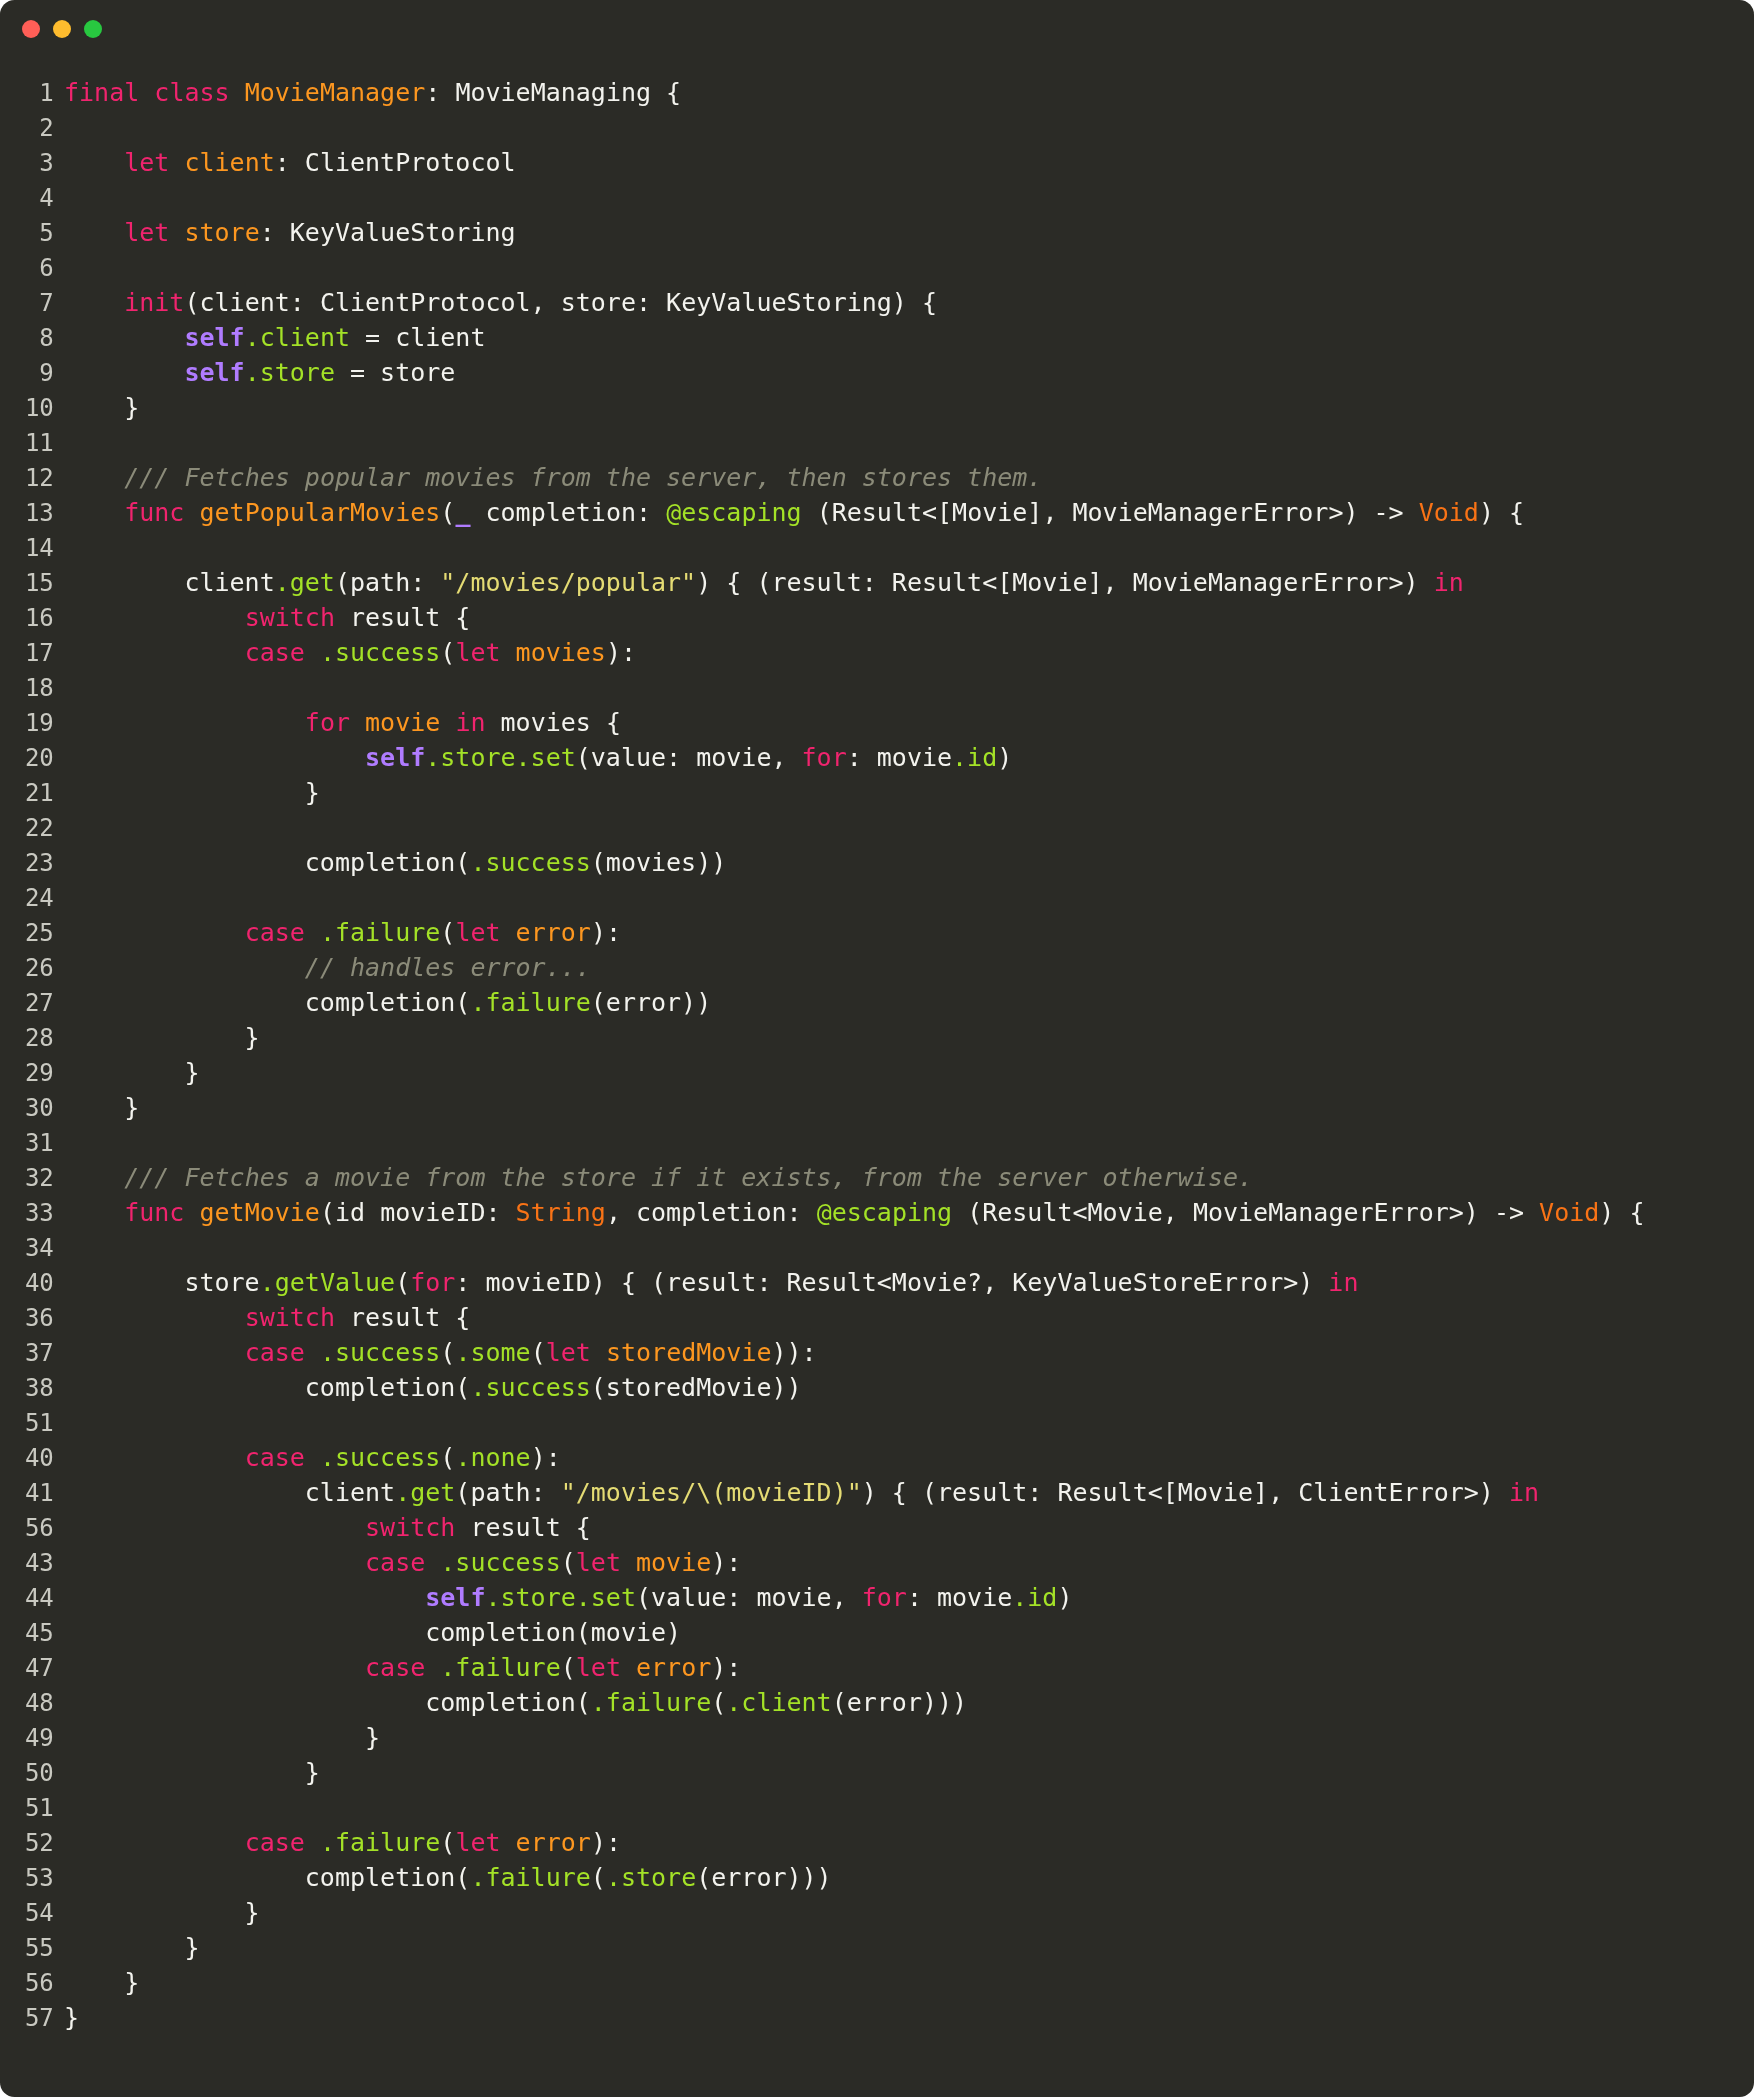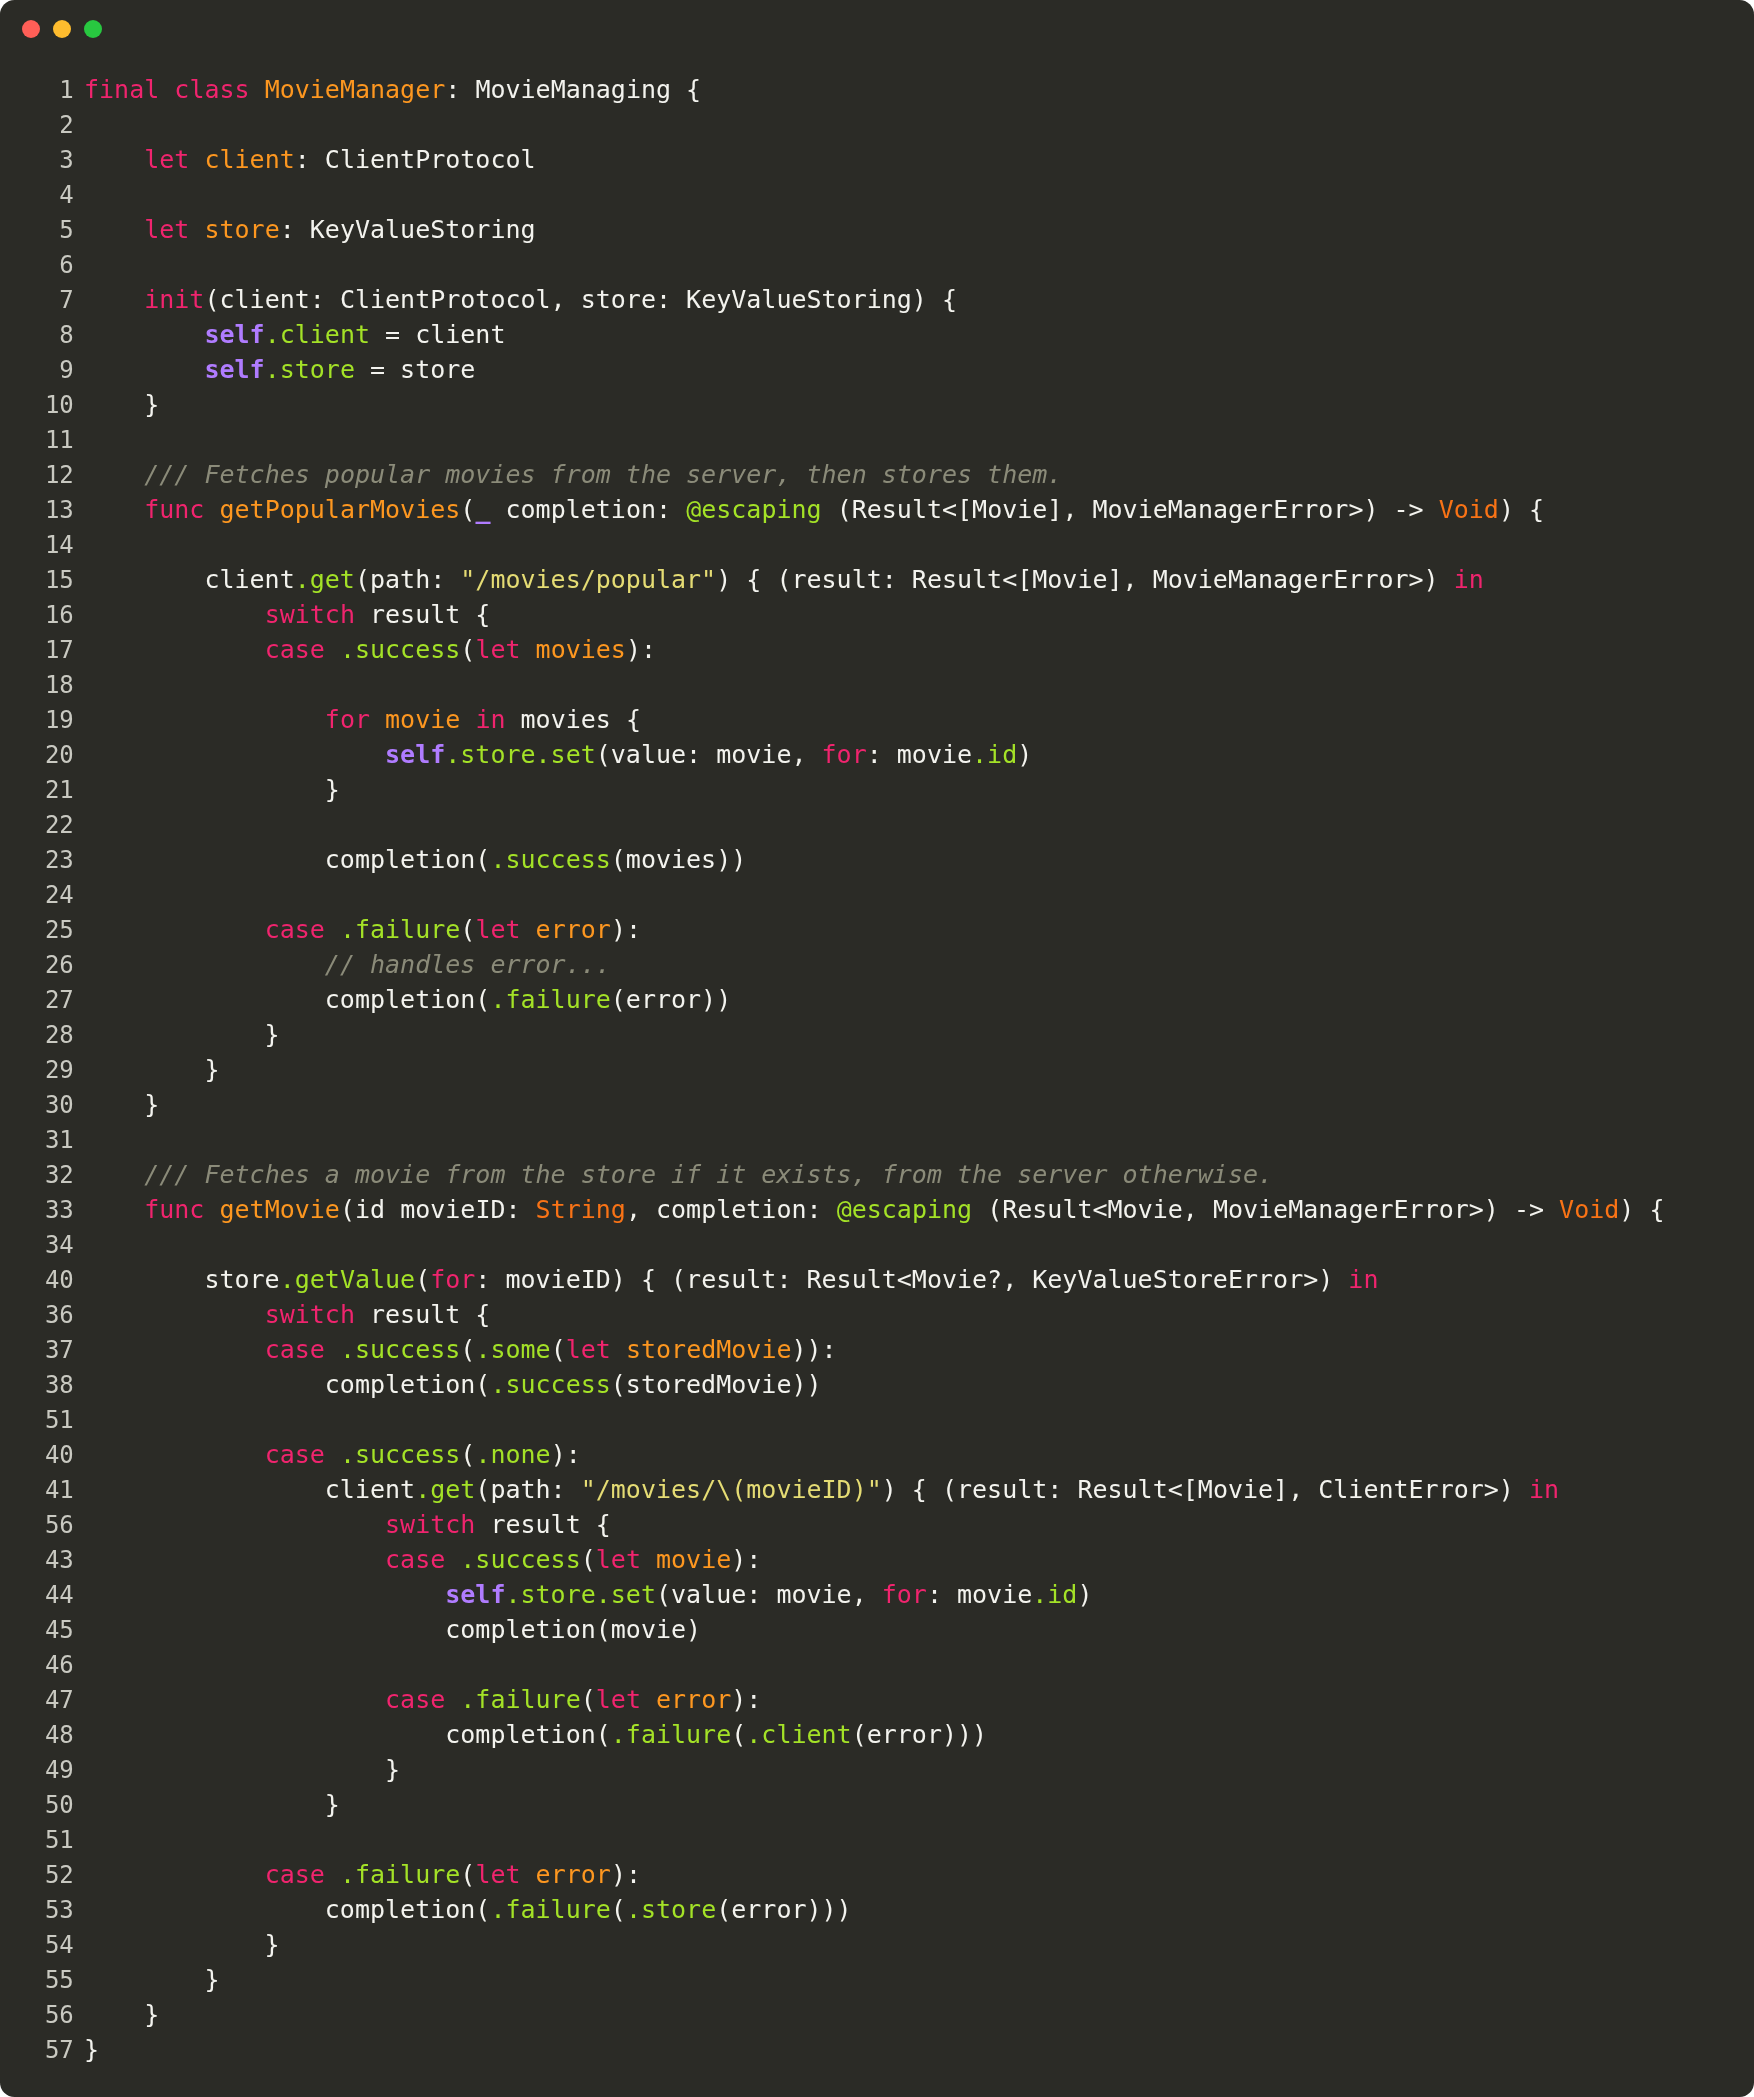--- a/index.html
+++ b/index.html
@@ -53,25 +53,24 @@
     top: 57px;
     left: 0;
     width: 100%;
     padding: 13px 0 0 0;
     box-sizing: border-box;
   }
 
   .line {
     display: block;
     height: 35px;
-    line-height: 39px;
+    line-height: 46px;
     white-space: pre;
     font-size: 25px;
     letter-spacing: 0px;
-    margin-left: 20px;
   }
 
   .ln {
     display: inline-block;
     width: 64px;
     text-align: right;
     color: #c9c9c1;
     font-size: 24px;
     padding-right: 10.2px;
     box-sizing: border-box;
@@ -141,21 +140,20 @@
       <div class="line"><span class="ln">36</span><span class="code-text"><span class="typ">            </span><span class="kw">switch</span><span class="typ"> result {</span></span></div>
       <div class="line"><span class="ln">37</span><span class="code-text"><span class="typ">            </span><span class="kw">case</span><span class="typ"> </span><span class="fn">.success</span><span class="typ">(</span><span class="fn">.some</span><span class="typ">(</span><span class="kw">let</span><span class="typ"> </span><span class="id">storedMovie</span><span class="typ">)):</span></span></div>
       <div class="line"><span class="ln">38</span><span class="code-text"><span class="typ">                completion(</span><span class="fn">.success</span><span class="typ">(storedMovie))</span></span></div>
       <div class="line"><span class="ln">51</span><span class="code-text"></span></div>
       <div class="line"><span class="ln">40</span><span class="code-text"><span class="typ">            </span><span class="kw">case</span><span class="typ"> </span><span class="fn">.success</span><span class="typ">(</span><span class="fn">.none</span><span class="typ">):</span></span></div>
       <div class="line"><span class="ln">41</span><span class="code-text"><span class="typ">                client</span><span class="fn">.get</span><span class="typ">(path: </span><span class="str">"/movies/\(movieID)"</span><span class="typ">) { (result: Result&lt;[Movie], ClientError&gt;) </span><span class="kw">in</span></span></div>
       <div class="line"><span class="ln">56</span><span class="code-text"><span class="typ">                    </span><span class="kw">switch</span><span class="typ"> result {</span></span></div>
       <div class="line"><span class="ln">43</span><span class="code-text"><span class="typ">                    </span><span class="kw">case</span><span class="typ"> </span><span class="fn">.success</span><span class="typ">(</span><span class="kw">let</span><span class="typ"> </span><span class="id">movie</span><span class="typ">):</span></span></div>
       <div class="line"><span class="ln">44</span><span class="code-text"><span class="typ">                        </span><span class="slf">self</span><span class="fn">.store.set</span><span class="typ">(value: movie, </span><span class="kw">for</span><span class="typ">: movie</span><span class="fn">.id</span><span class="typ">)</span></span></div>
       <div class="line"><span class="ln">45</span><span class="code-text"><span class="typ">                        completion(movie)</span></span></div>
-      <div class="line"><span class="ln">46</span><span class="code-text"></span></div>
       <div class="line"><span class="ln">47</span><span class="code-text"><span class="typ">                    </span><span class="kw">case</span><span class="typ"> </span><span class="fn">.failure</span><span class="typ">(</span><span class="kw">let</span><span class="typ"> </span><span class="id">error</span><span class="typ">):</span></span></div>
       <div class="line"><span class="ln">48</span><span class="code-text"><span class="typ">                        completion(</span><span class="fn">.failure</span><span class="typ">(</span><span class="fn">.client</span><span class="typ">(error)))</span></span></div>
       <div class="line"><span class="ln">49</span><span class="code-text"><span class="typ">                    }</span></span></div>
       <div class="line"><span class="ln">50</span><span class="code-text"><span class="typ">                }</span></span></div>
       <div class="line"><span class="ln">51</span><span class="code-text"></span></div>
       <div class="line"><span class="ln">52</span><span class="code-text"><span class="typ">            </span><span class="kw">case</span><span class="typ"> </span><span class="fn">.failure</span><span class="typ">(</span><span class="kw">let</span><span class="typ"> </span><span class="id">error</span><span class="typ">):</span></span></div>
       <div class="line"><span class="ln">53</span><span class="code-text"><span class="typ">                completion(</span><span class="fn">.failure</span><span class="typ">(</span><span class="fn">.store</span><span class="typ">(error)))</span></span></div>
       <div class="line"><span class="ln">54</span><span class="code-text"><span class="typ">            }</span></span></div>
       <div class="line"><span class="ln">55</span><span class="code-text"><span class="typ">        }</span></span></div>
       <div class="line"><span class="ln">56</span><span class="code-text"><span class="typ">    }</span></span></div>

